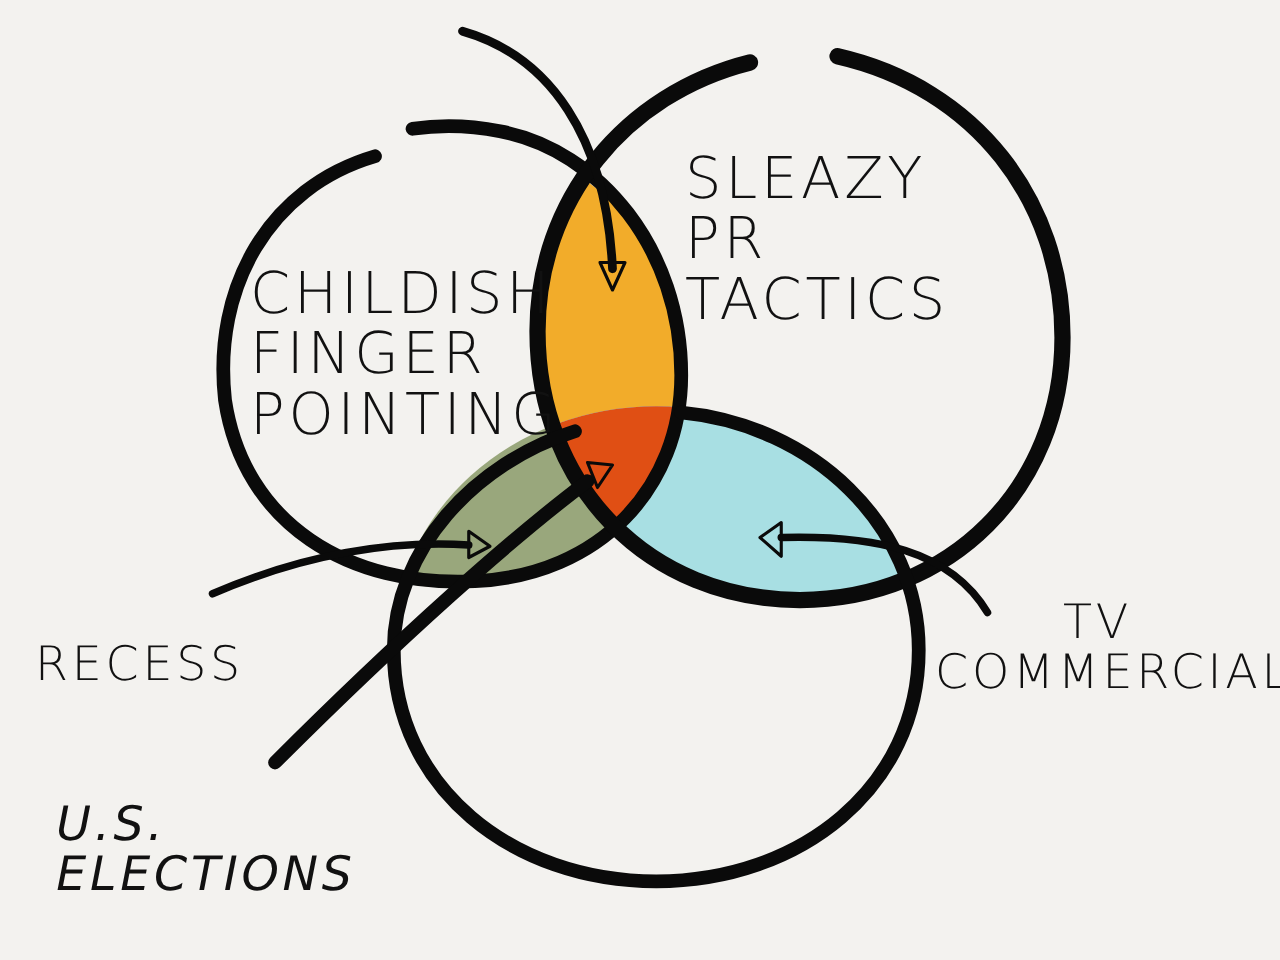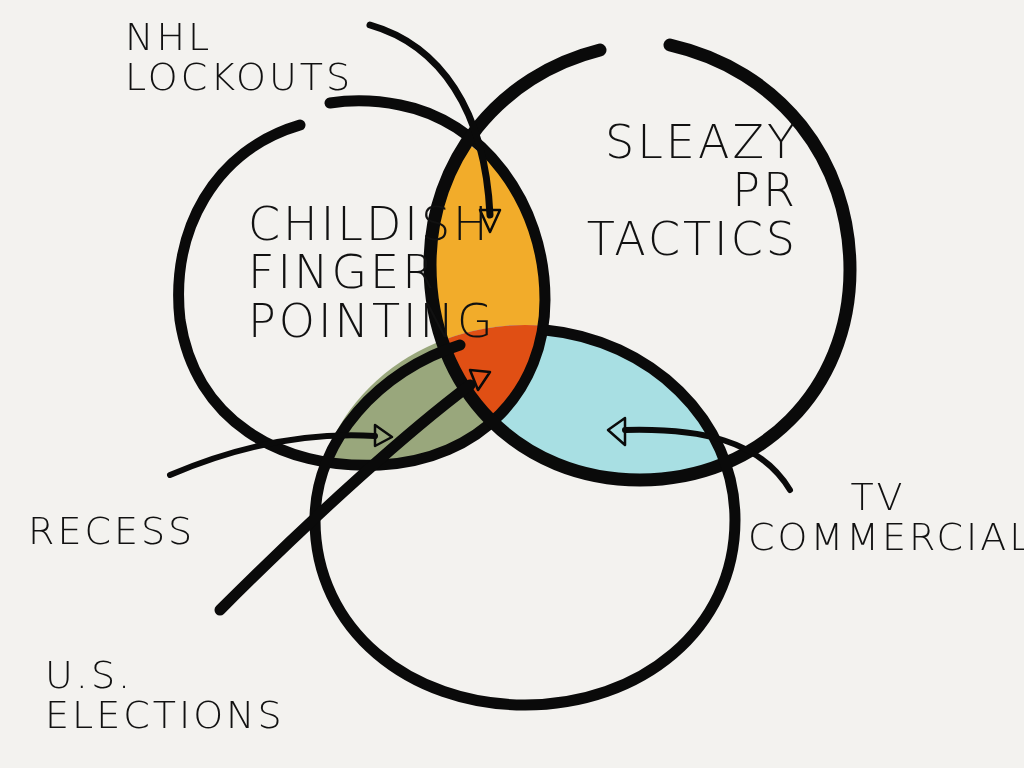--- a/index.html
+++ b/index.html
@@ -66,27 +66,25 @@
       <path stroke-width="2.5" d="M480 210 L500 210 L490 232 Z"></path>
       <path stroke-width="6" d="M170 475 C240 445 310 432 375 436"></path>
       <path stroke-width="2.5" d="M375 425 L392 437 L375 446 Z"></path>
       <path stroke-width="11" d="M220 610 C320 510 410 430 470 385"></path>
       <path stroke-width="2.5" d="M470 370 L490 372 L478 390 Z"></path>
       <path stroke-width="6" d="M790 490 C760 440 700 428 625 430"></path>
       <path stroke-width="2.5" d="M625 418 L608 430 L625 445 Z"></path>
     </g>
   </svg>
 
-  <div class="lbl set-lbl" style="left:200px; top:200px;margin-left:48px;">Childish
+  <div class="lbl set-lbl" style="left:200px; top:210px;">Childish
 Finger
 Pointing</div>
-  <div class="lbl set-lbl" style="left:548px; top:118px; text-align:right; width:250px;">Sleazy
+  <div class="lbl set-lbl" style="left:548px; top:118px; text-align:left; width:250px;">Sleazy
 PR
 Tactics</div>
 
-  <div class="lbl ext-lbl" style="left:125px; top:18px;">NHL
-Lockouts</div>
   <div class="lbl ext-lbl" style="left:28px; top:500px;margin-top:12px;">Recess</div>
-  <div class="lbl ext-lbl" style="left:45px; top:656px;">U.S.
+  <div class="lbl ext-lbl" style="left:45px; top:640px;font-style:italic;">U.S.
 Elections</div>
   <div class="lbl ext-lbl" style="left:748px; top:478px; text-align:center; width:260px;">TV
 Commercials</div>
 </div>
 
 </body></html>

